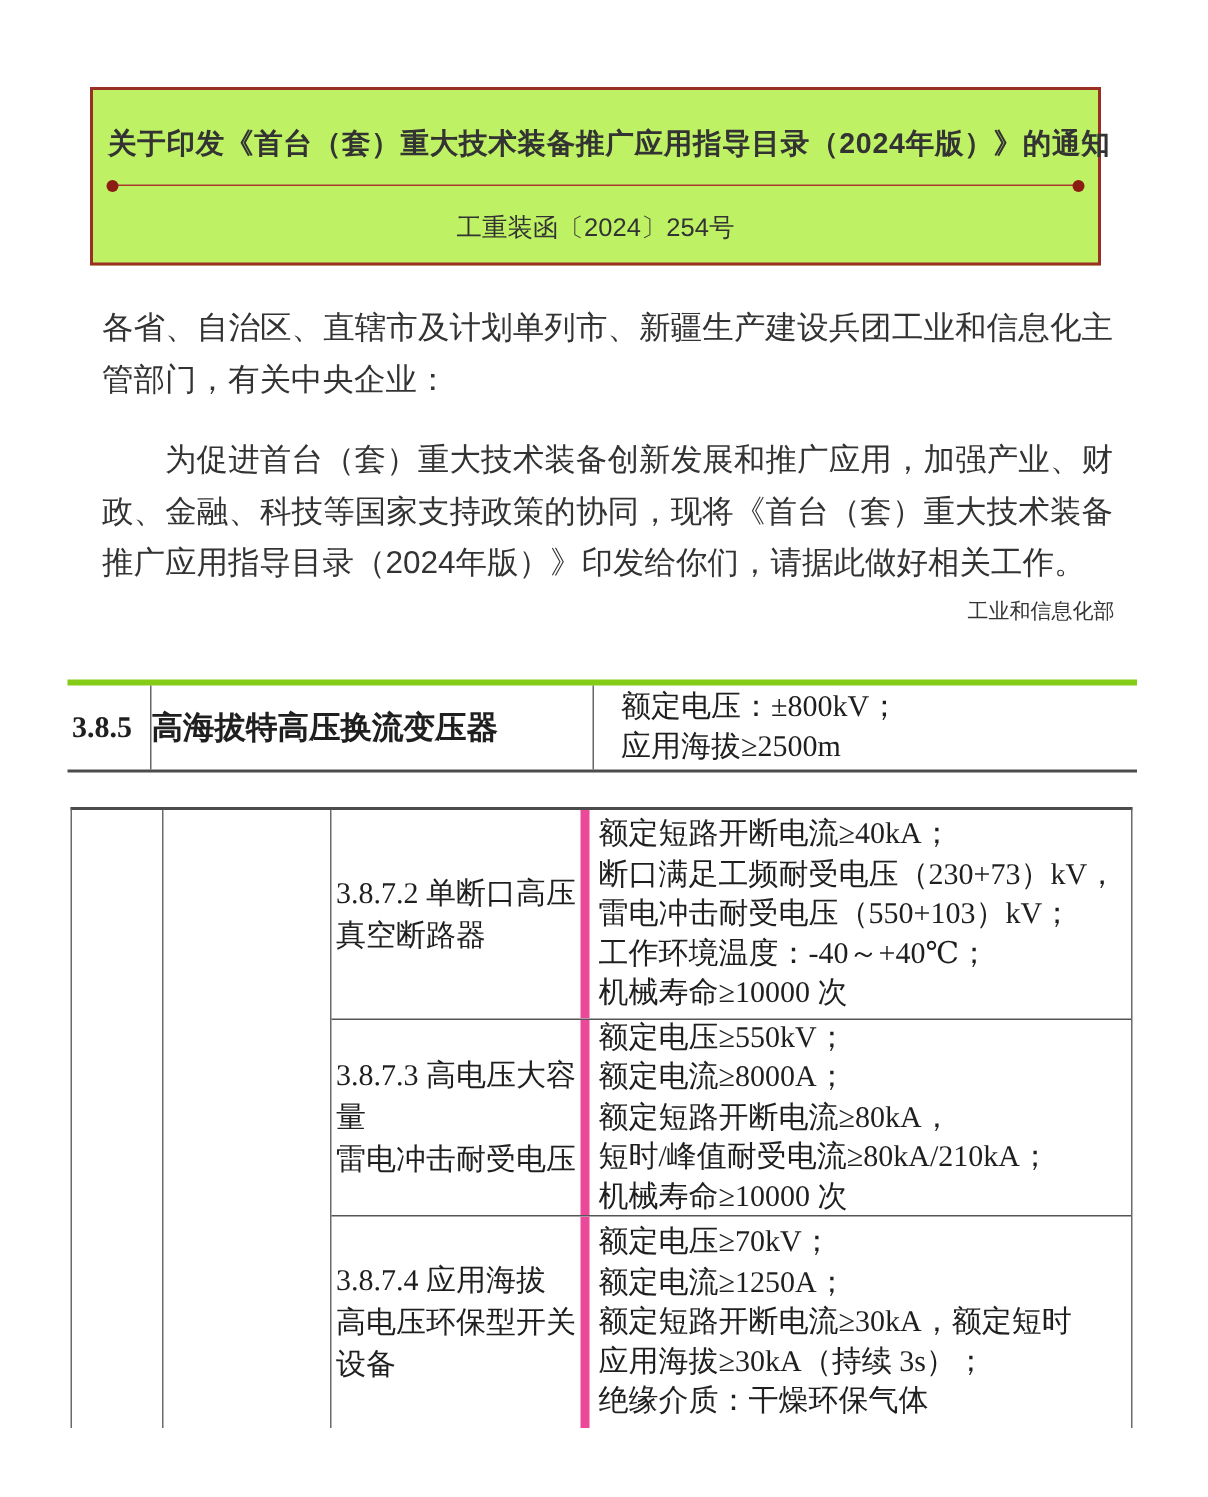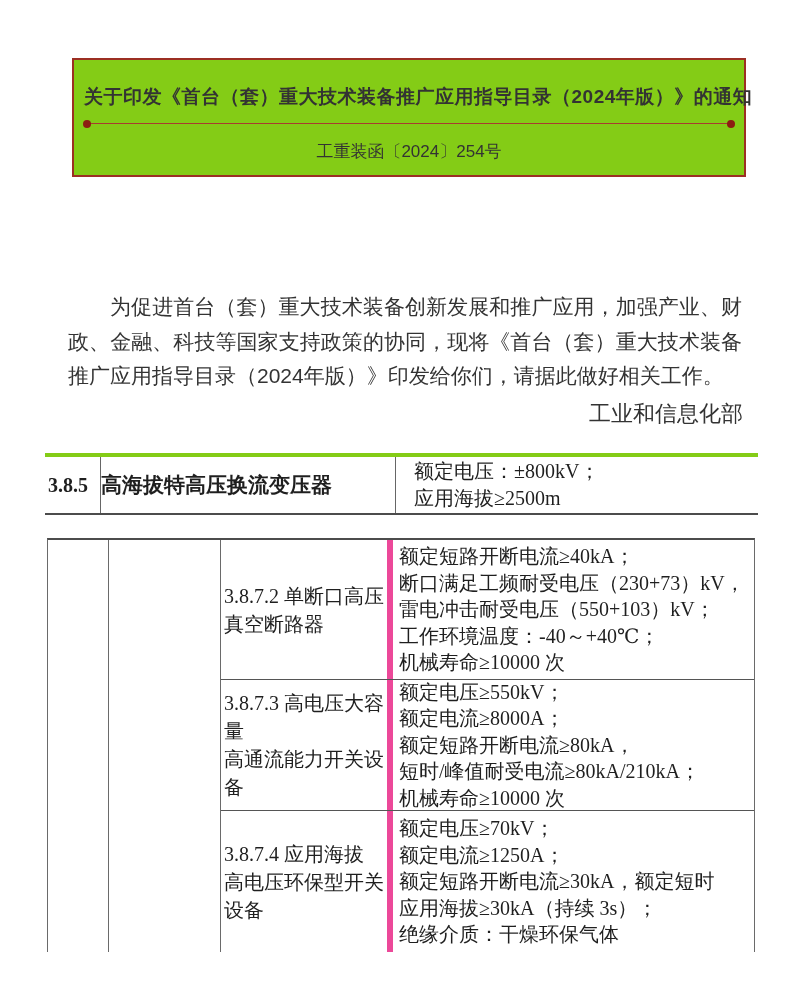--- a/index.html
+++ b/index.html
@@ -2,22 +2,22 @@
 <html><head>
 <meta charset="utf-8">
 <style>
   html,body{margin:0;padding:0;background:#ffffff;}
   #page{
     position:relative;width:805px;height:998px;background:#ffffff;overflow:hidden;
     font-family:"Liberation Sans","DejaVu Sans",sans-serif;color:#333333;
   }
   
   .notice-box{
-    position:absolute;left:72px;top:58px;width:670px;height:115px;
-    border:2px solid #9c2f23;background:#84cc16;
+    position:absolute;left:60px;top:58px;width:670px;height:115px;
+    border:2px solid #9c2f23;background:#bef264;
   }
   .notice-title{
     position:absolute;top:24px;left:10px;right:10px;
     text-align:center;font-weight:bold;font-size:19px;line-height:26px;color:#333333;
     letter-spacing:0.5px;white-space:nowrap;
   }
   .notice-divider{
     position:absolute;top:63px;left:12px;width:646px;height:1px;background:#a83b30;
   }
   .notice-divider .dot{
@@ -31,21 +31,21 @@
   }
   
   .para{
     position:absolute;left:68px;width:674px;
     font-size:21px;line-height:34.5px;color:#333333;text-align:justify;
   }
   .para-salutation{top:202px;}
   .para-main{top:290px;text-indent:2em;}
   .signature{
     position:absolute;top:399px;right:62px;
-    font-size:22px;color:#333333;
+    font-size:14px;color:#333333;
   }
   
   .t1{
     position:absolute;left:45px;top:453px;width:713px;height:62px;
     border-top:4px solid #84cc16;border-bottom:2px solid #4c4c4c;
     display:flex;box-sizing:border-box;
     font-family:"Liberation Serif","DejaVu Serif",serif;color:#1f1f1f;
   }
   .t1-id{
     width:55px;display:flex;align-items:center;
@@ -93,20 +93,21 @@
 
   <div class="notice-box">
     <div class="notice-title">关于印发《首台（套）重大技术装备推广应用指导目录（2024年版）》的通知</div>
     <div class="notice-divider">
       <span class="dot dot-left"></span>
       <span class="dot dot-right"></span>
     </div>
     <div class="notice-number">工重装函〔2024〕254号</div>
   </div>
 
+  <div class="para para-salutation">各省、自治区、直辖市及计划单列市、新疆生产建设兵团工业和信息化主管部门，有关中央企业：</div>
   <div class="para para-main">为促进首台（套）重大技术装备创新发展和推广应用，加强产业、财政、金融、科技等国家支持政策的协同，现将《首台（套）重大技术装备推广应用指导目录（2024年版）》印发给你们，请据此做好相关工作。</div>
   <div class="signature">工业和信息化部</div>
 
   <div class="t1">
     <div class="t1-id">3.8.5</div>
     <div class="t1-name">高海拔特高压换流变压器</div>
     <div class="t1-specs">额定电压：±800kV；
 应用海拔≥2500m</div>
   </div>
 
@@ -118,21 +119,21 @@
         <div class="t2-name">3.8.7.2 单断口高压
 真空断路器</div>
         <div class="t2-specs">额定短路开断电流≥40kA；
 断口满足工频耐受电压（230+73）kV，
 雷电冲击耐受电压（550+103）kV；
 工作环境温度：-40～+40℃；
 机械寿命≥10000 次</div>
       </div>
       <div class="t2-row t2-row-2">
         <div class="t2-name">3.8.7.3 高电压大容量
-高通流能力开关设备</div>
+雷电冲击耐受电压</div>
         <div class="t2-specs">额定电压≥550kV；
 额定电流≥8000A；
 额定短路开断电流≥80kA，
 短时/峰值耐受电流≥80kA/210kA；
 机械寿命≥10000 次</div>
       </div>
       <div class="t2-row t2-row-3">
         <div class="t2-name">3.8.7.4 应用海拔
 高电压环保型开关
 设备</div>

